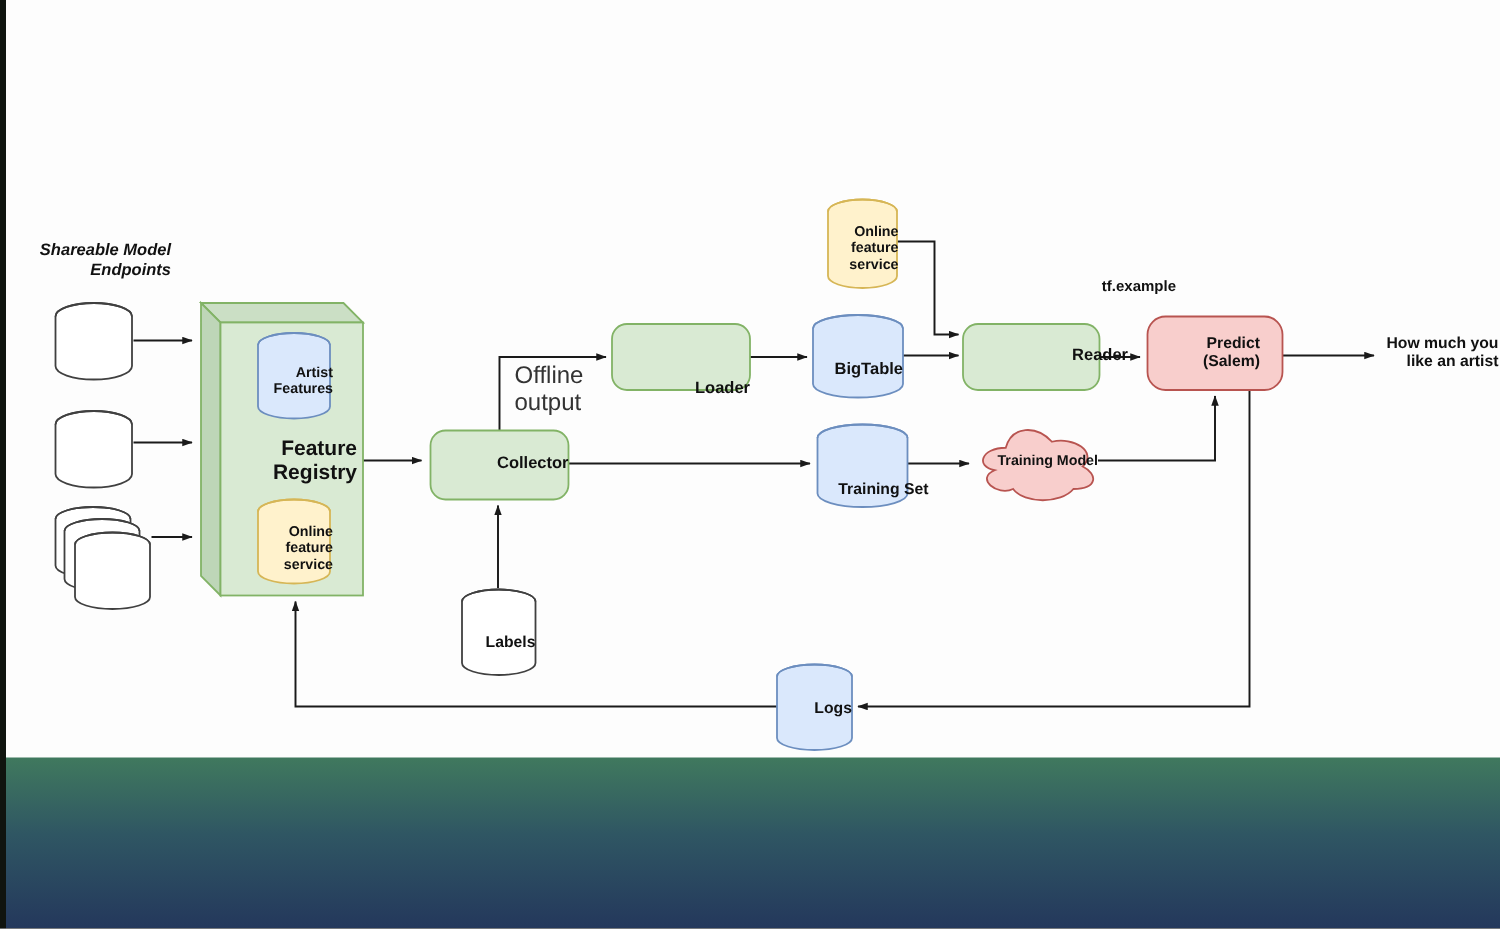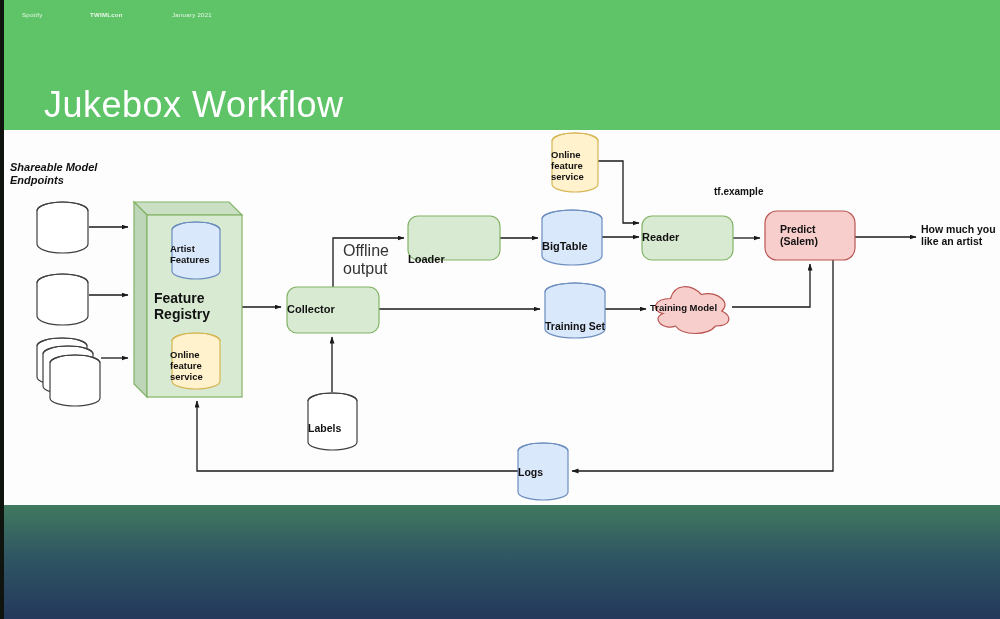--- a/index.html
+++ b/index.html
@@ -8,21 +8,21 @@
     background:#fdfdfd;font-family:"Liberation Sans",sans-serif;
   }
   .edge-strip{position:absolute;left:0;top:0;width:4px;height:619px;background:#10140f;z-index:6;}
   .header{position:absolute;left:0;top:0;width:1000px;height:130px;background:#5fc468;z-index:2;}
   .hdr-small{position:absolute;top:12px;font-size:6px;color:#e8f7ea;letter-spacing:.3px;}
   .hdr-small.a{left:22px;} .hdr-small.b{left:90px;} .hdr-small.c{left:172px;}
   .title{position:absolute;left:44px;top:84px;font-size:36px;font-weight:400;color:#ffffff;letter-spacing:.5px;}
   .footer{position:absolute;left:0;top:505px;width:1000px;height:114px;z-index:2;
     background:linear-gradient(180deg,#40795e 0%,#2f5663 45%,#24385c 100%);}
   svg.diagram{position:absolute;left:0;top:0;z-index:1;}
-  .lbl{position:absolute;z-index:3;color:#111;text-align:left;line-height:1.14;}
+  .lbl{position:absolute;z-index:3;color:#111;text-align:right;line-height:1.14;}
   .b{font-weight:bold;}
 </style>
 </head>
 <body>
 
 <div class="slide">
 
   <svg class="diagram" width="1000" height="619" viewBox="0 0 1000 619">
     <defs>
       <marker id="arr" markerWidth="8" markerHeight="6" refX="6.5" refY="2.5" orient="auto" markerUnits="userSpaceOnUse">
@@ -117,26 +117,20 @@
       <path d="M308,401 L308,442 A24.5,8 0 0 0 357,442 L357,401 A24.5,8 0 0 0 308,401 Z"></path>
       <path d="M308,401 A24.5,8 0 0 1 357,401" fill="none"></path>
     </g>
 
     <g fill="#dae8fc" stroke="#6c8ebf" stroke-width="1.2">
       <path d="M518,451 L518,492 A25,8 0 0 0 568,492 L568,451 A25,8 0 0 0 518,451 Z"></path>
       <path d="M518,451 A25,8 0 0 1 568,451" fill="none"></path>
     </g>
   </svg>
 
-  <div class="header">
-    <div class="hdr-small a">Spotify</div>
-    <div class="hdr-small b">TWIMLcon</div>
-    <div class="hdr-small c">January 2021</div>
-    <div class="title">Jukebox Workflow</div>
-  </div>
 
   <div class="footer"></div>
 
   <div class="lbl b" style="left:10px;top:161px;width:104px;font-size:11px;font-style:italic;">Shareable Model Endpoints</div>
 
   <div class="lbl b" style="left:170px;top:244px;width:52px;font-size:9.5px;">Artist Features</div>
 
   <div class="lbl b" style="left:154px;top:291px;width:84px;font-size:14px;">Feature Registry</div>
 
   <div class="lbl b" style="left:170px;top:350px;width:52px;font-size:9.5px;">Online feature service</div>

